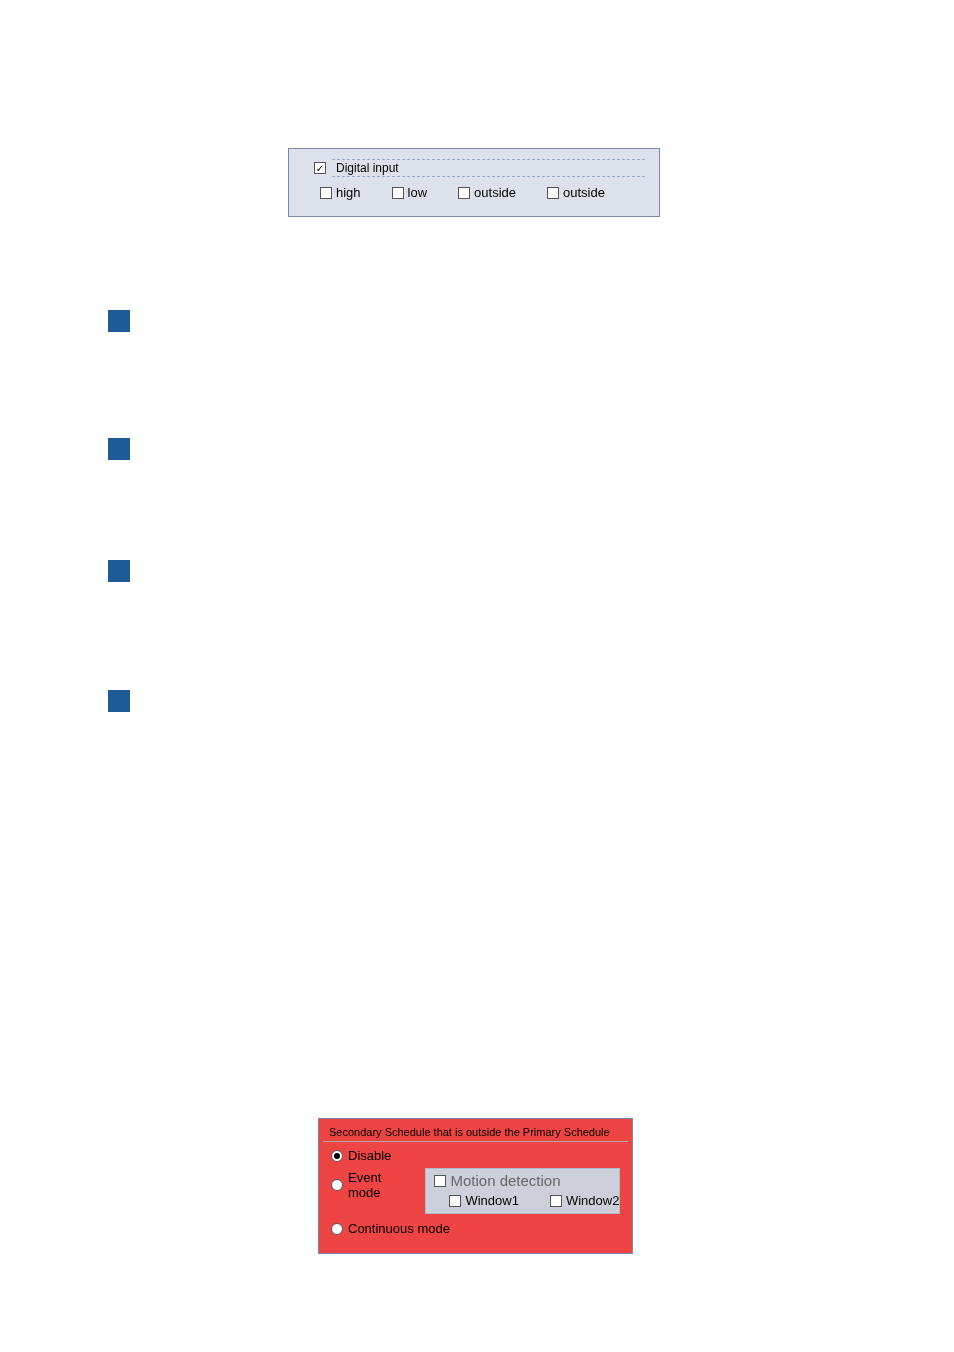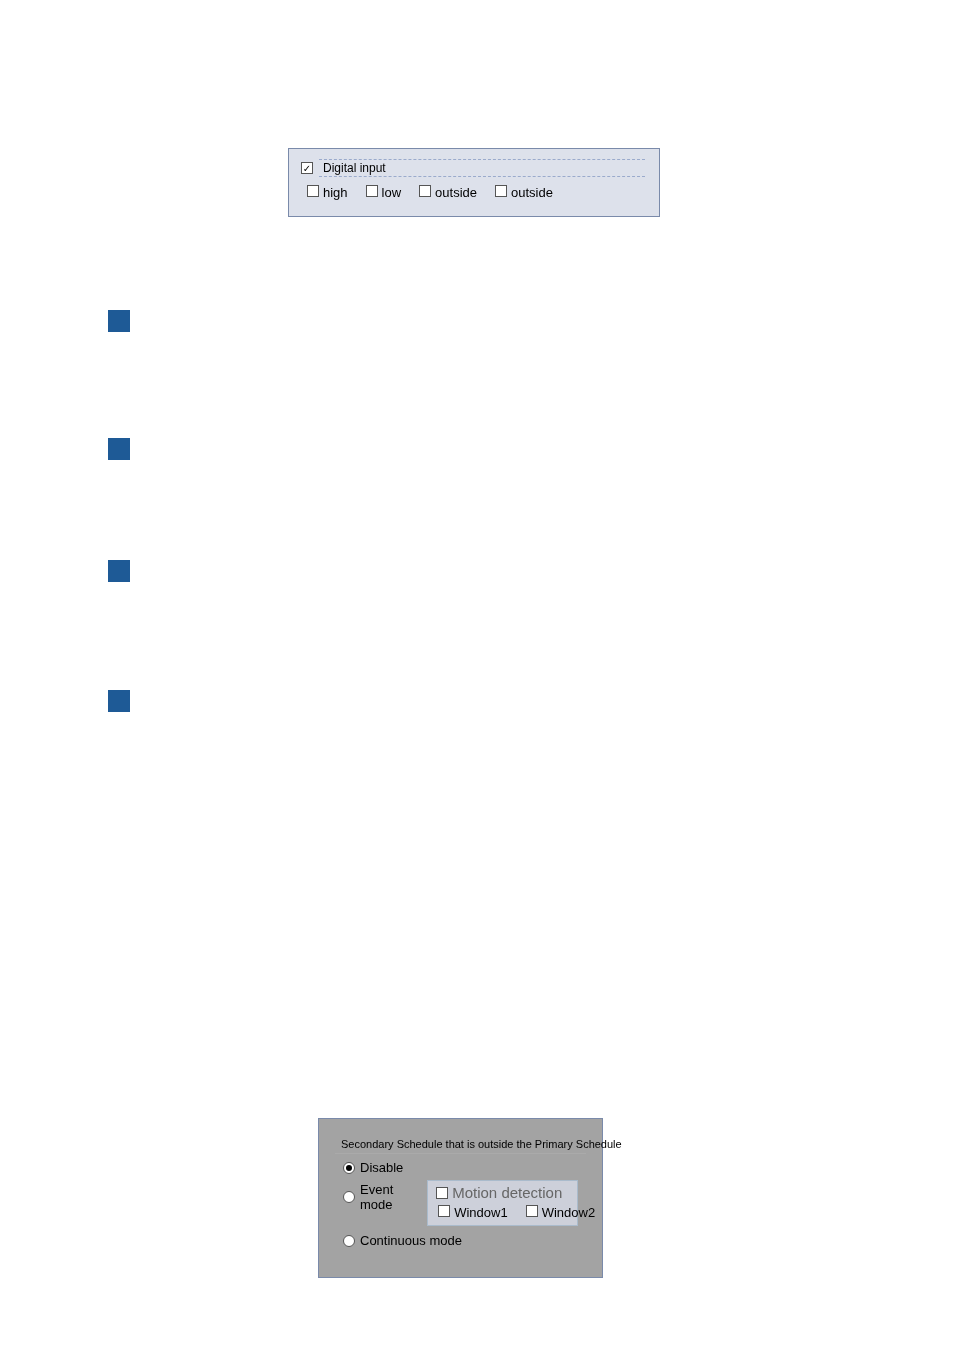--- a/index.html
+++ b/index.html
@@ -30,22 +30,23 @@
 
     .checkbox-row {
       display: flex;
       align-items: center;
       gap: 18px;
       padding-left: 8px;
     }
 
     .checkbox-item {
       display: flex;
-      align-items: flex-start;
+      align-items: center;
       gap: 4px;
+      margin-left: 13px;
     }
 
     .cb {
       width: 12px;
       height: 12px;
       border: 1px solid #555;
       background: #fff;
       display: inline-flex;
       align-items: center;
       justify-content: center;
@@ -63,24 +64,24 @@
       width: 22px;
       height: 22px;
       background-color: #1e5a96;
     }
 
     
     .secondary-box {
       position: absolute;
       top: 1118px;
       left: 318px;
-      width: 285px;
+      width: 315px;
       border: 1px solid #7a8aaa;
-      background: #a3a3a3;
-      padding: 16px;
+      background: #ef4444;
+      padding: 4px;
     }
 
     .secondary-box-title {
       font-size: 11px;
       font-weight: normal;
       color: #000;
       padding: 3px 6px 3px 6px;
       border-bottom: 1px solid #aaa;
       white-space: nowrap;
     }

